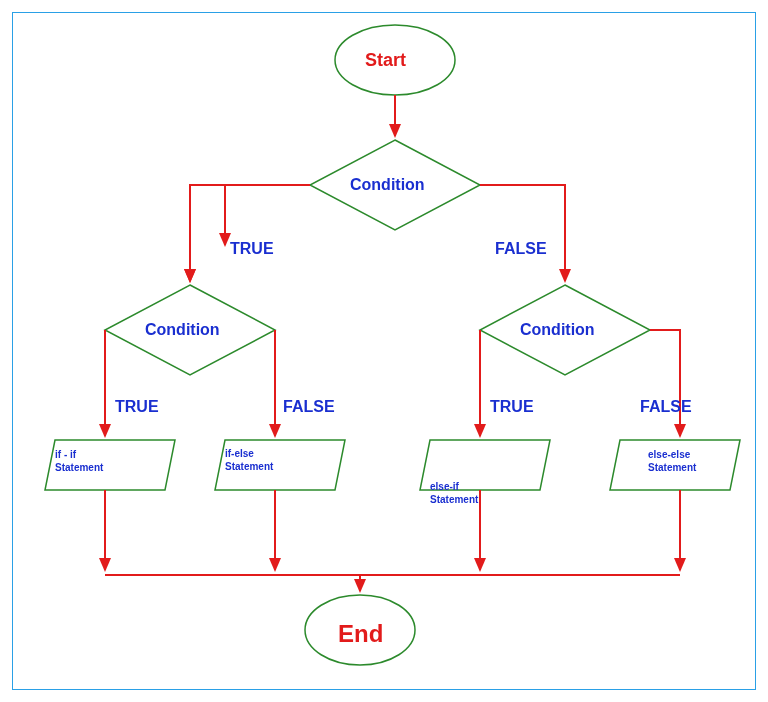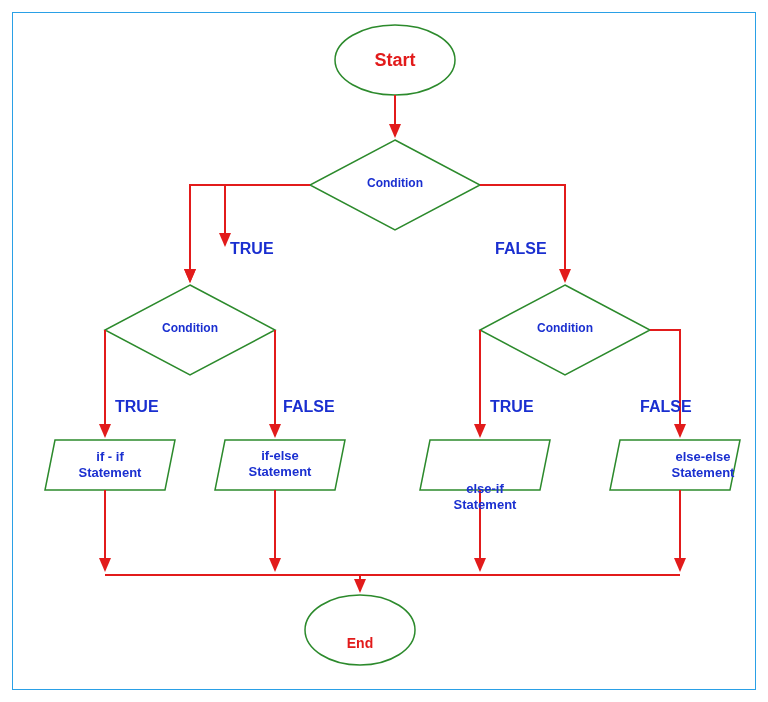--- a/index.html
+++ b/index.html
@@ -19,28 +19,28 @@
     left: 12px;
     top: 12px;
     right: 12px;
     bottom: 12px;
     border: 1.5px solid #2aa0e6;
   }
   svg { position: absolute; left: 0; top: 0; }
   .node-text {
     position: absolute;
     font-weight: bold;
-    text-align: center;
+    text-align: left;
     pointer-events: none;
   }
   .start-text { color: #e21b1b; font-size: 18px; }
-  .cond-text  { color: #1a2fd0; font-size: 12px; }
+  .cond-text  { color: #1a2fd0; font-size: 16px; }
   .branch-text{ color: #1a2fd0; font-size: 16px; font-weight: bold; }
-  .stmt-text  { color: #1a2fd0; font-size: 13px; font-weight: bold; line-height: 1.25; }
-  .end-text   { color: #e21b1b; font-size: 14px; margin-top: 15px; }
+  .stmt-text  { color: #1a2fd0; font-size: 10px; font-weight: bold; line-height: 1.25; }
+  .end-text   { color: #e21b1b; font-size: 24px; }
 </style>
 </head>
 <body>
 
 <div class="canvas">
   <div class="frame"></div>
 
   <svg width="768" height="702">
     <defs>
       <marker id="arrow" markerWidth="10" markerHeight="10" refX="6" refY="3" orient="auto" markerUnits="strokeWidth">

